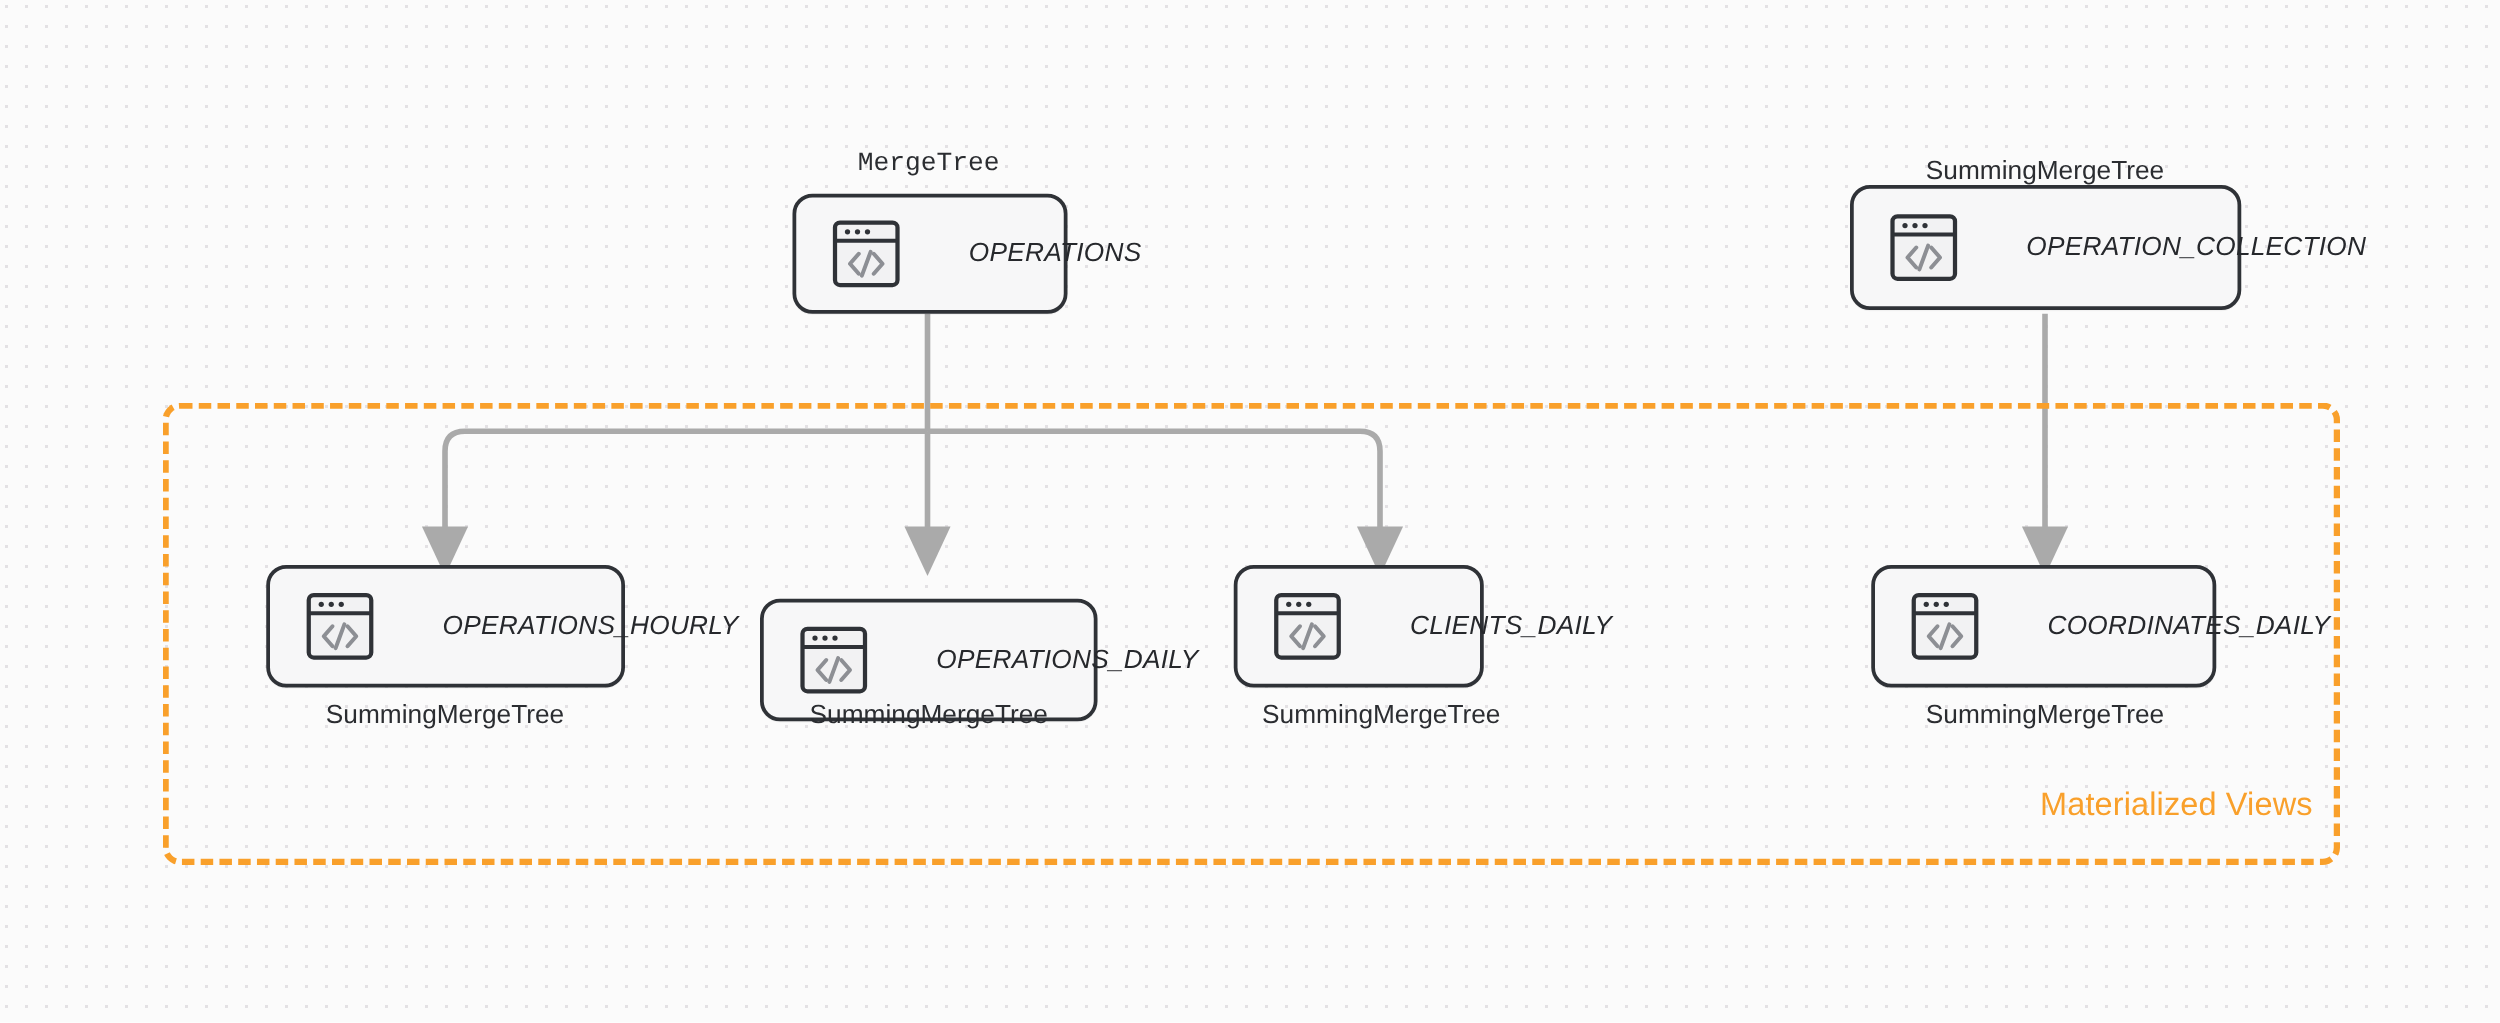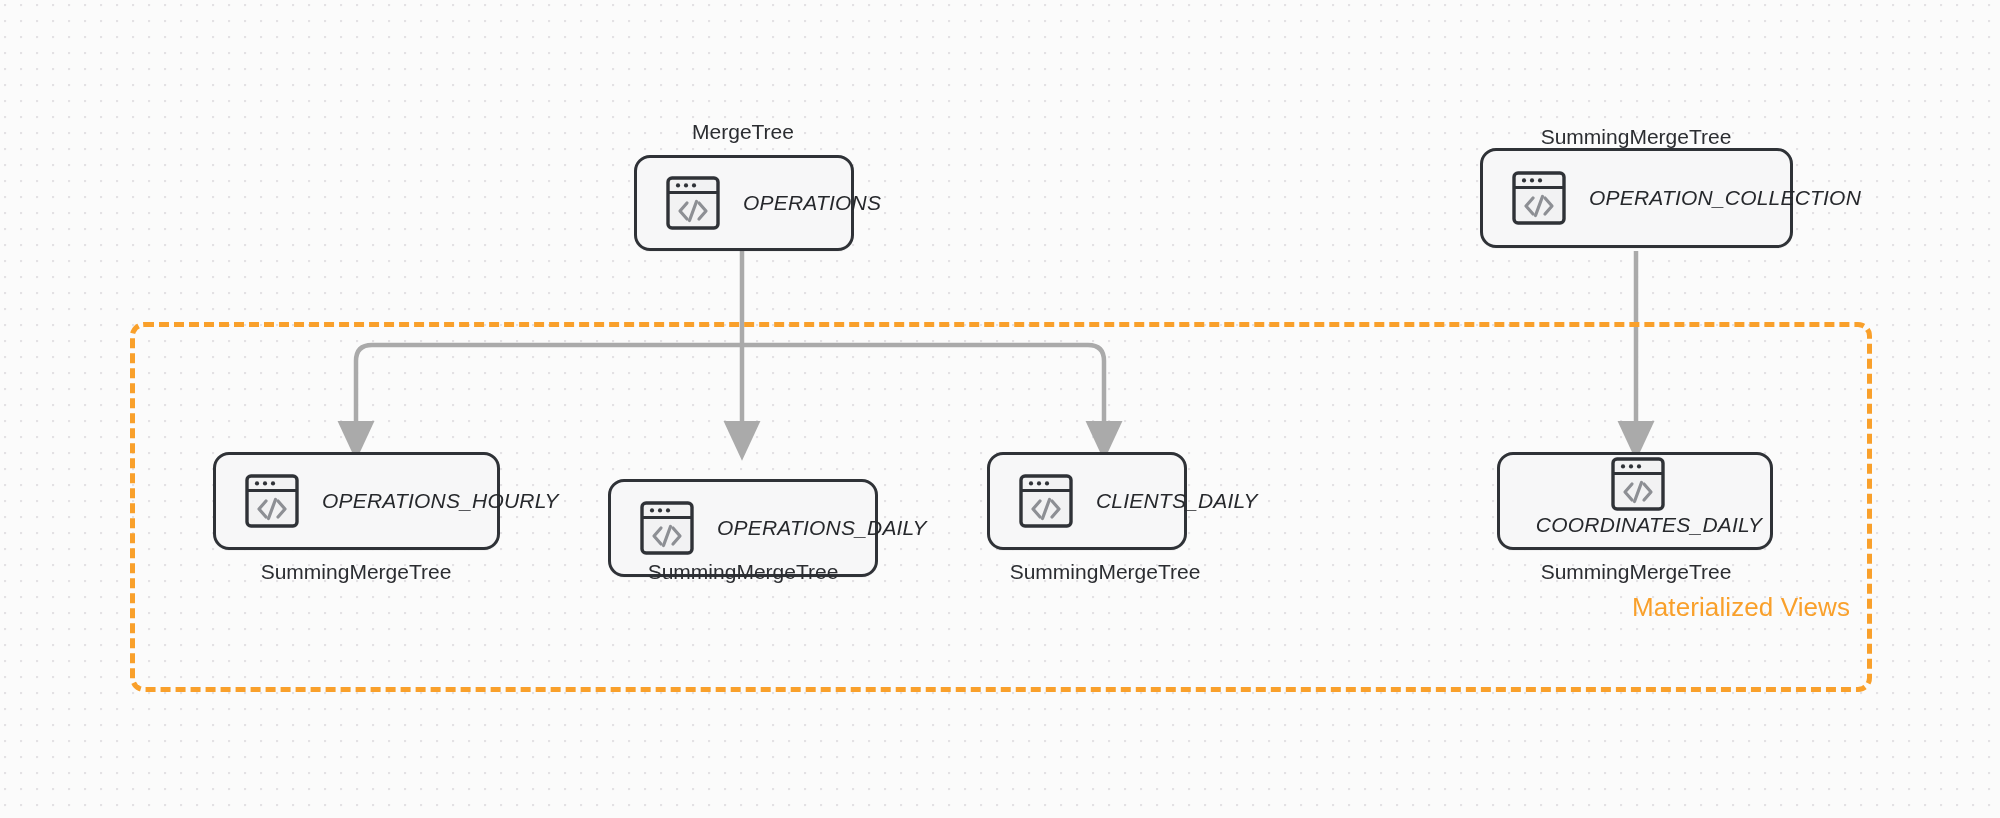--- a/index.html
+++ b/index.html
@@ -54,20 +54,21 @@
   .node {
     position: absolute;
     box-sizing: border-box;
     background: #f7f7f8;
     border: 3.5px solid #2f3237;
     border-radius: 16px;
     display: flex;
     align-items: center;
     padding-left: 28px;
     box-shadow: 0 1px 0 rgba(0,0,0,.04);
+    gap: 32px;
   }
   .node .node-icon {
     flex: 0 0 auto;
     width: 56px;
     height: 58px;
     margin-right: 22px;
   }
   .node .node-title {
     font-size: 21px;
     font-style: italic;
@@ -102,23 +103,23 @@
     <path d="M742,345 L372,345 Q356,345 356,361 L356,440" fill="none" stroke="#aaaaaa" stroke-width="4.5" stroke-linecap="butt" marker-end="url(#arrowhead)"></path>
 
     <path d="M742,345 L742,440" fill="none" stroke="#aaaaaa" stroke-width="4.5" stroke-linecap="butt" marker-end="url(#arrowhead)"></path>
 
     <path d="M742,345 L1088,345 Q1104,345 1104,361 L1104,440" fill="none" stroke="#aaaaaa" stroke-width="4.5" stroke-linecap="butt" marker-end="url(#arrowhead)"></path>
 
     <path d="M1636,251 L1636,440" fill="none" stroke="#aaaaaa" stroke-width="4.5" stroke-linecap="butt" marker-end="url(#arrowhead)"></path>
   </svg>
 
   <div class="group-frame" style="left:130px; top:322px; width:1742px; height:370px;"></div>
-  <div class="group-label" style="left:1632px; top:592px;">Materialized Views</div>
-
-  <div class="engine-caption" style="left:643px; top:120px; width:200px;">MergeTree</div>
+  <div class="group-label" style="left:1632px; top:628px;">Materialized Views</div>
+
+  <div class="engine-caption" style="left:643px; top:120px; width:200px;font-family:Liberation Mono, monospace;">MergeTree</div>
 
   <div class="node" style="left:634px; top:155px; width:220px; height:96px;">
     <span class="node-icon">
       <svg viewBox="0 0 56 58" width="56" height="58">
         <rect x="3" y="4" width="50" height="50" rx="4" ry="4" fill="#f2f2f3" stroke="#2f3237" stroke-width="3.4"></rect>
         <line x1="3" y1="18.5" x2="53" y2="18.5" stroke="#2f3237" stroke-width="3.2"></line>
         <circle cx="13" cy="11.4" r="2.1" fill="#2f3237"></circle>
         <circle cx="21" cy="11.4" r="2.1" fill="#2f3237"></circle>
         <circle cx="29" cy="11.4" r="2.1" fill="#2f3237"></circle>
         <path d="M22 29 L15 37 L22 45" fill="none" stroke="#8d8f94" stroke-width="3.2" stroke-linecap="round" stroke-linejoin="round"></path>
@@ -191,21 +192,21 @@
         <circle cx="29" cy="11.4" r="2.1" fill="#2f3237"></circle>
         <path d="M22 29 L15 37 L22 45" fill="none" stroke="#8d8f94" stroke-width="3.2" stroke-linecap="round" stroke-linejoin="round"></path>
         <path d="M34 29 L41 37 L34 45" fill="none" stroke="#8d8f94" stroke-width="3.2" stroke-linecap="round" stroke-linejoin="round"></path>
         <line x1="31.5" y1="27.5" x2="24.5" y2="46.5" stroke="#8d8f94" stroke-width="3.2" stroke-linecap="round"></line>
       </svg>
     </span>
     <span class="node-title">CLIENTS_DAILY</span>
   </div>
   <div class="engine-caption" style="left:1005px; top:560px; width:200px;">SummingMergeTree</div>
 
-  <div class="node" style="left:1497px; top:452px; width:276px; height:98px;flex-direction:column;">
+  <div class="node" style="left:1497px; top:452px; width:276px; height:98px;">
     <span class="node-icon">
       <svg viewBox="0 0 56 58" width="56" height="58">
         <rect x="3" y="4" width="50" height="50" rx="4" ry="4" fill="#f2f2f3" stroke="#2f3237" stroke-width="3.4"></rect>
         <line x1="3" y1="18.5" x2="53" y2="18.5" stroke="#2f3237" stroke-width="3.2"></line>
         <circle cx="13" cy="11.4" r="2.1" fill="#2f3237"></circle>
         <circle cx="21" cy="11.4" r="2.1" fill="#2f3237"></circle>
         <circle cx="29" cy="11.4" r="2.1" fill="#2f3237"></circle>
         <path d="M22 29 L15 37 L22 45" fill="none" stroke="#8d8f94" stroke-width="3.2" stroke-linecap="round" stroke-linejoin="round"></path>
         <path d="M34 29 L41 37 L34 45" fill="none" stroke="#8d8f94" stroke-width="3.2" stroke-linecap="round" stroke-linejoin="round"></path>
         <line x1="31.5" y1="27.5" x2="24.5" y2="46.5" stroke="#8d8f94" stroke-width="3.2" stroke-linecap="round"></line>

